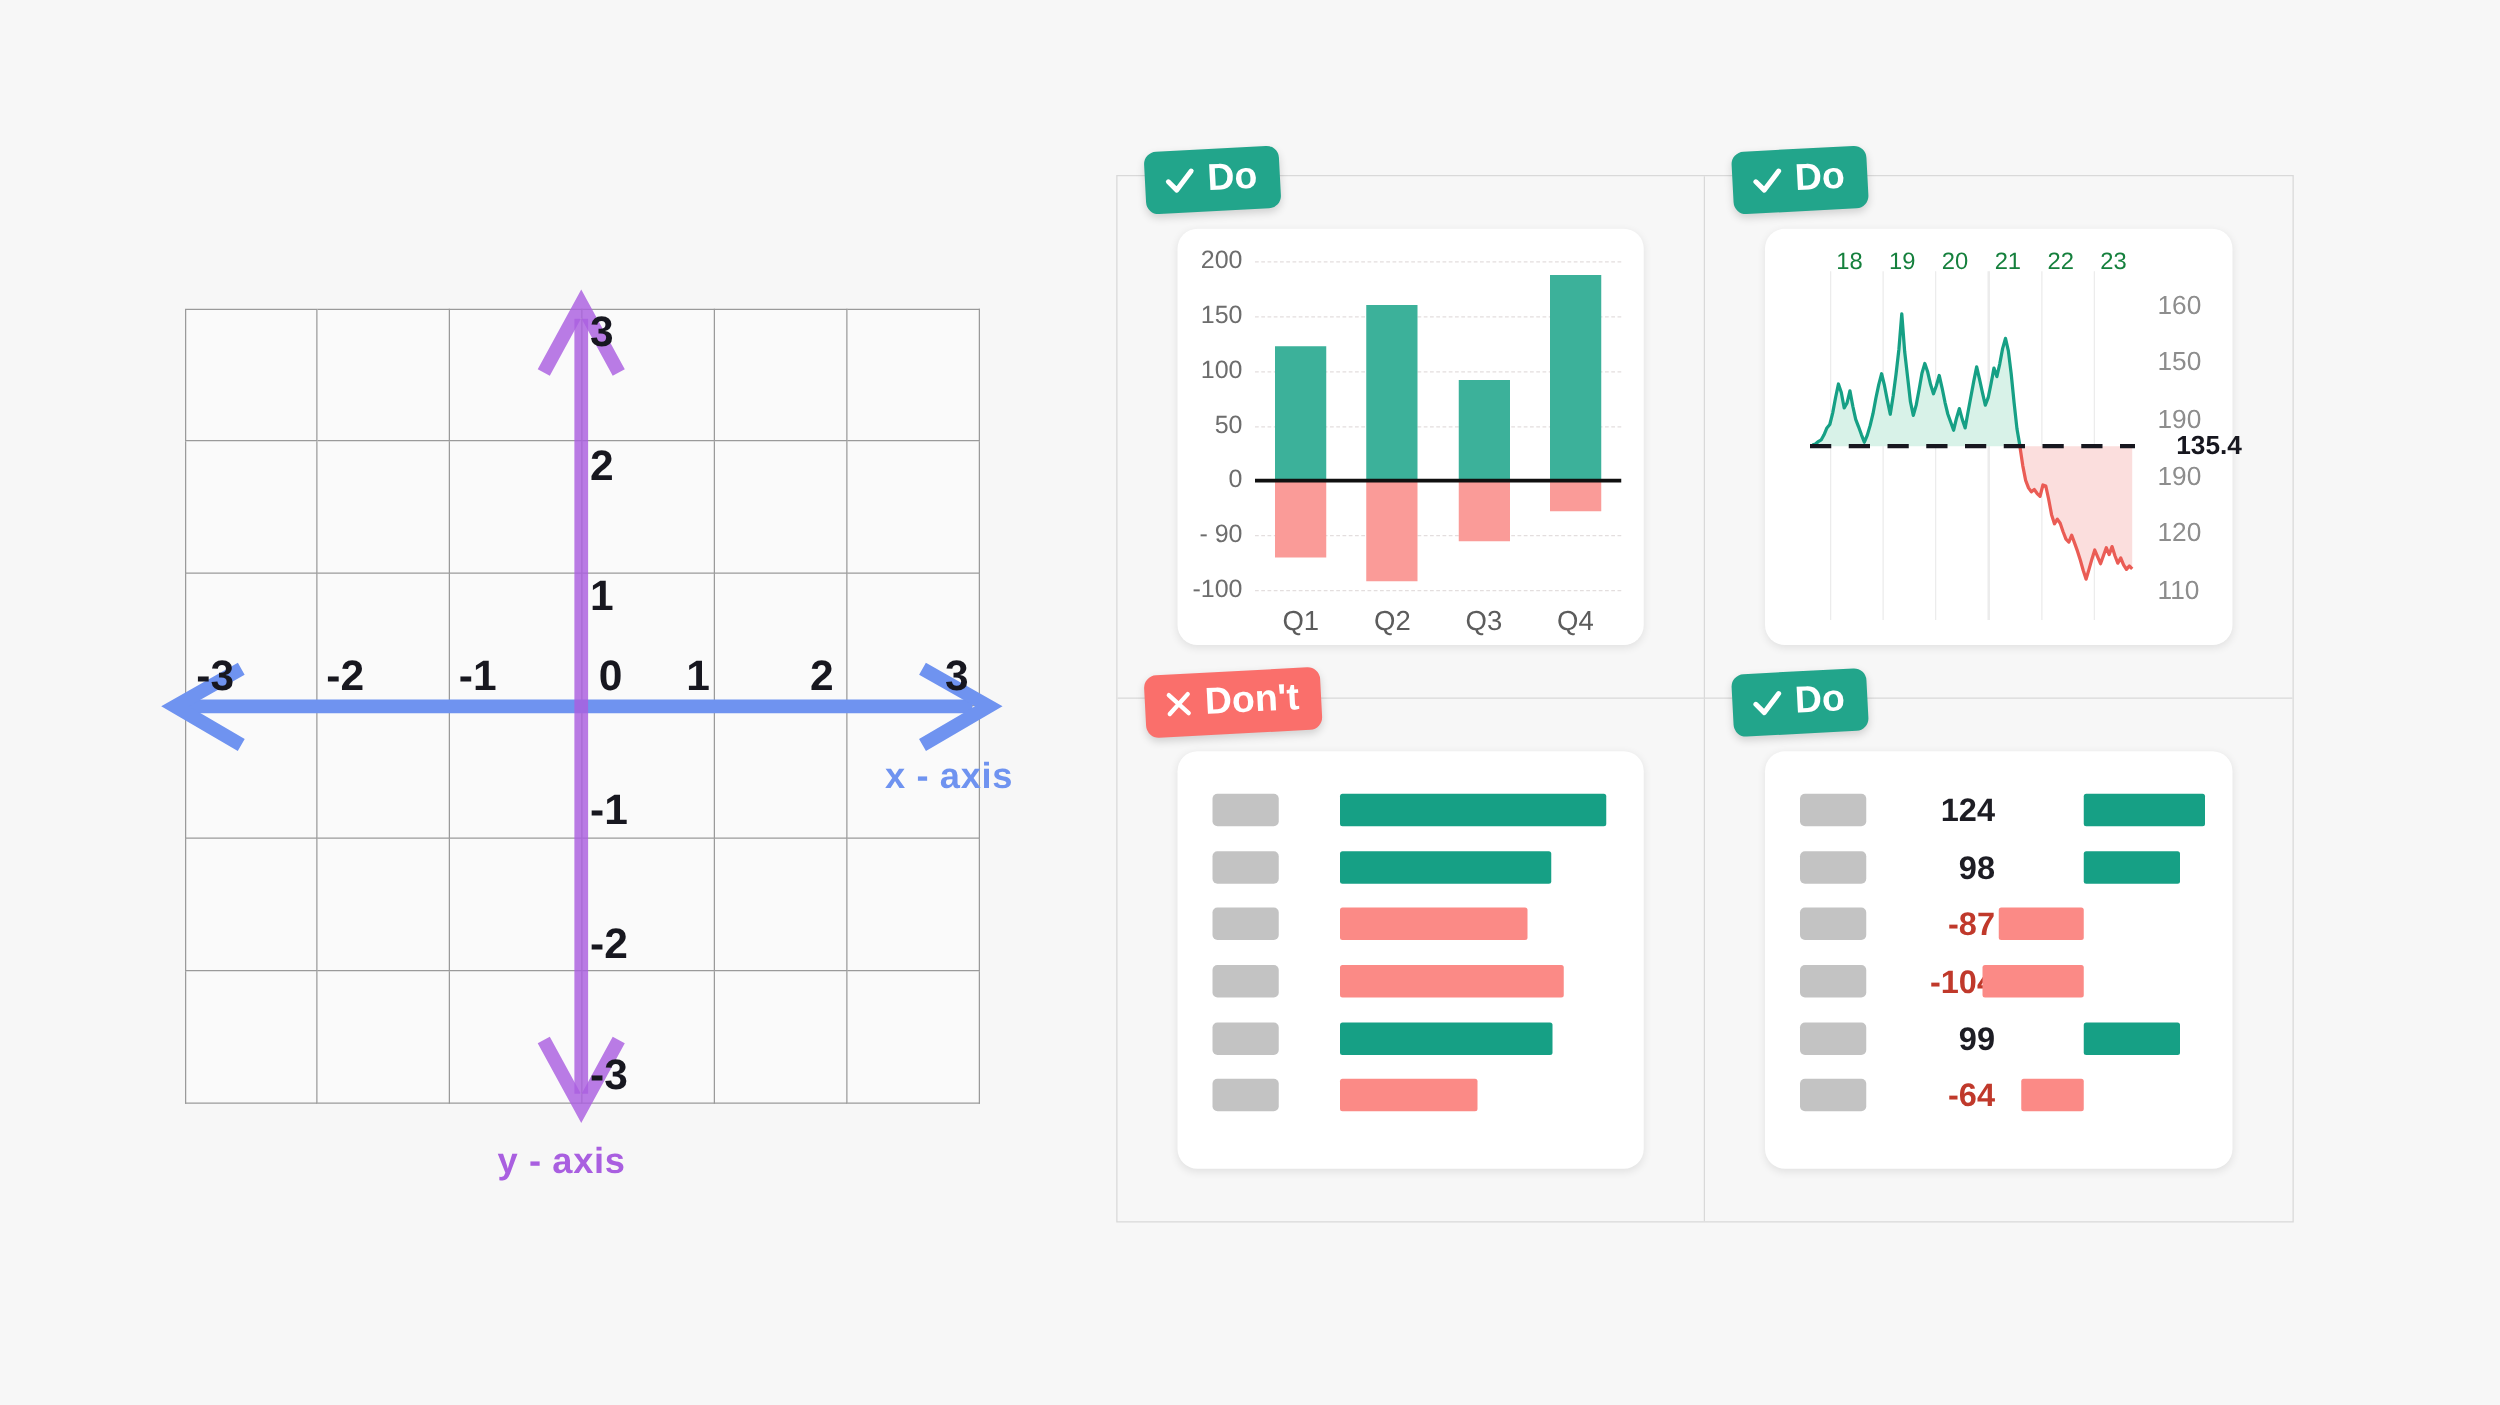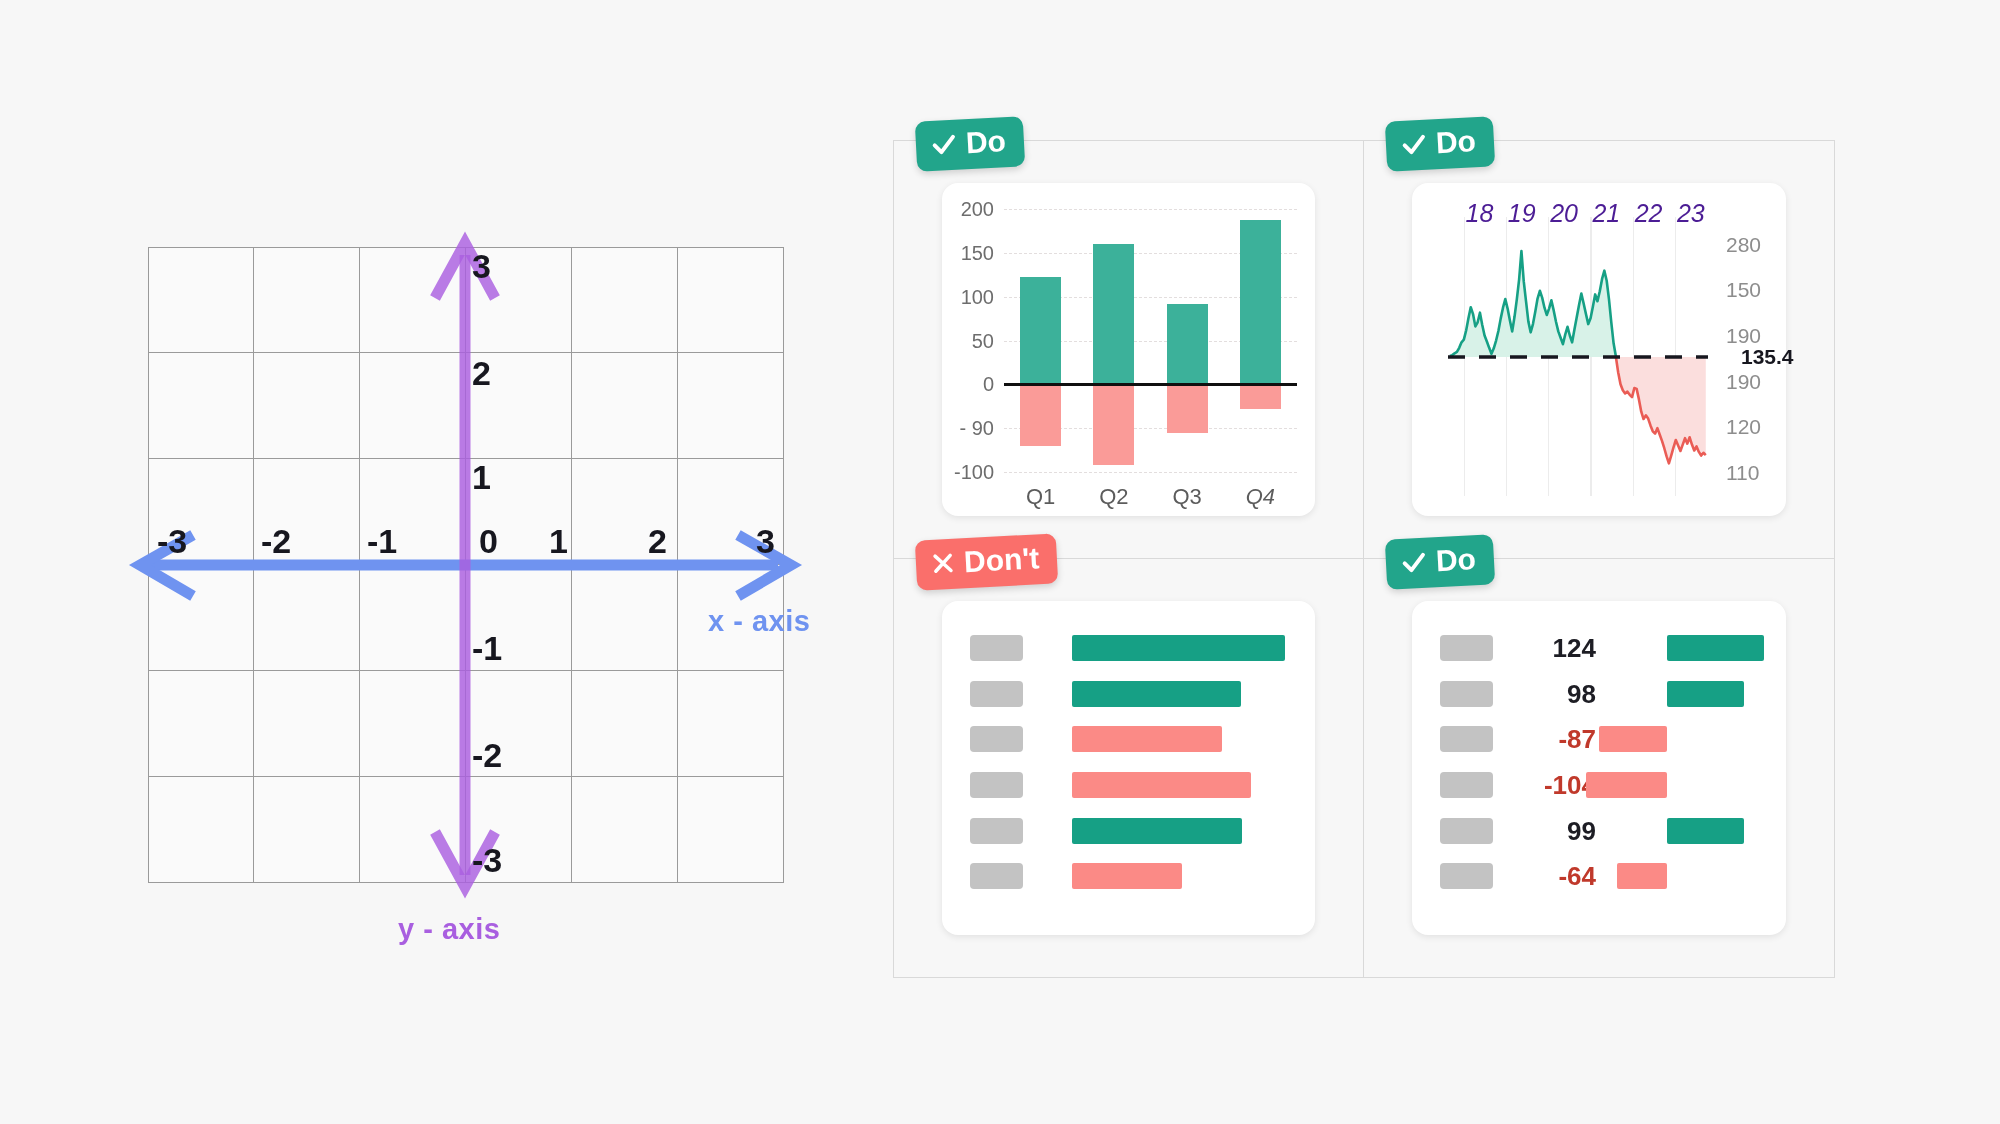--- a/index.html
+++ b/index.html
@@ -98,21 +98,21 @@
   .bc-xlbl{
     position:absolute;transform:translateX(-50%);
     font-size:22px;color:#5c5c5c;white-space:nowrap;
   }
   .bar-pos{position:absolute;background:#3cb19a;}
   .bar-neg{position:absolute;background:#fa9b98;}
   .zero-line{position:absolute;background:#101010;height:3.5px;}
   .gridline{position:absolute;height:0;border-top:1.6px dashed #e3dede;}
 
   
-  .lc-xlbl{position:absolute;font-size:25px;color:#4c1d95;transform:translateX(-50%);font-style:italic;}
+  .lc-xlbl{position:absolute;font-size:19px;color:#15803d;transform:translateX(-50%);}
   .lc-ylbl{position:absolute;font-size:21px;color:#8d8d8d;transform:translateY(-50%);white-space:nowrap;}
   .lc-ylbl.hi{color:#17171f;font-weight:700;font-size:21px;}
   .lc-vline{position:absolute;width:1.4px;background:#ececec;}
 
   
   .rows{position:absolute;left:0;top:0;right:0;bottom:0;}
   .row{position:absolute;left:0;right:0;height:28px;display:block;}
   .chip{
     position:absolute;width:53px;height:26px;border-radius:4px;background:#c3c3c3;
   }
@@ -233,21 +233,21 @@
           <div class="bar-neg" style="left: 78.115px; width: 41.02px; top: 201.333px; height: 61.3667px; background: rgb(250, 155, 152);"></div>
           <div class="bc-xlbl" style="left: 98.625px; top: 301px;">Q1</div>
           <div class="bar-pos" style="left: 151.365px; width: 41.02px; top: 61.0667px; height: 140.267px; background: rgb(60, 177, 154);"></div>
           <div class="bar-neg" style="left: 151.365px; width: 41.02px; top: 201.333px; height: 80.6533px; background: rgb(250, 155, 152);"></div>
           <div class="bc-xlbl" style="left: 171.875px; top: 301px;">Q2</div>
           <div class="bar-pos" style="left: 224.615px; width: 41.02px; top: 120.68px; height: 80.6533px; background: rgb(60, 177, 154);"></div>
           <div class="bar-neg" style="left: 224.615px; width: 41.02px; top: 201.333px; height: 48.2167px; background: rgb(250, 155, 152);"></div>
           <div class="bc-xlbl" style="left: 245.125px; top: 301px;">Q3</div>
           <div class="bar-pos" style="left: 297.865px; width: 41.02px; top: 37.3967px; height: 163.937px; background: rgb(60, 177, 154);"></div>
           <div class="bar-neg" style="left: 297.865px; width: 41.02px; top: 201.333px; height: 24.5467px; background: rgb(250, 155, 152);"></div>
-          <div class="bc-xlbl" style="left: 318.375px; top: 301px; font-style: italic;">Q4</div>
+          <div class="bc-xlbl" style="left: 318.375px; top: 301px;">Q4</div>
           <div class="zero-line" style="left: 62px; width: 293px; top: 199.833px; background: rgb(16, 16, 16);"></div>
         </div>
     </div>
   </div>
 
   <div class="quad">
     <div class="badge do">
       <svg width="28" height="28" viewBox="0 0 24 24">
         <path d="M4 12.5 L9.5 18.5 L20 6" fill="none" stroke="#fff" stroke-width="3.4" stroke-linecap="round" stroke-linejoin="round"></path>
       </svg>
@@ -260,21 +260,21 @@
           <div class="lc-vline" style="left: 93.7806px; top: 34px; height: 279px;"></div>
           <div class="lc-xlbl" style="left: 109.781px; top: 16px;">19</div>
           <div class="lc-vline" style="left: 136.039px; top: 34px; height: 279px;"></div>
           <div class="lc-xlbl" style="left: 152.039px; top: 16px;">20</div>
           <div class="lc-vline" style="left: 178.297px; top: 34px; height: 279px;"></div>
           <div class="lc-xlbl" style="left: 194.297px; top: 16px;">21</div>
           <div class="lc-vline" style="left: 220.555px; top: 34px; height: 279px;"></div>
           <div class="lc-xlbl" style="left: 236.555px; top: 16px;">22</div>
           <div class="lc-vline" style="left: 262.813px; top: 34px; height: 279px;"></div>
           <div class="lc-xlbl" style="left: 278.813px; top: 16px;">23</div>
-          <div class="lc-ylbl" style="left: 314px; top: 61.6909px;">280</div>
+          <div class="lc-ylbl" style="left: 314px; top: 61.6909px;">160</div>
           <div class="lc-ylbl" style="left: 314px; top: 107.327px;">150</div>
           <div class="lc-ylbl" style="left: 314px; top: 152.964px;">190</div>
           <div class="lc-ylbl" style="left: 314px; top: 198.6px;">190</div>
           <div class="lc-ylbl" style="left: 314px; top: 244.236px;">120</div>
           <div class="lc-ylbl" style="left: 314px; top: 289.873px;">110</div>
           <svg width="374" height="333" style="position: absolute; left: 0px; top: 0px;">
             <path d="M38.00 173.04 L40.30 172.13 L42.61 170.31 L44.91 168.94 L47.22 164.83 L49.52 159.35 L51.83 156.61 L54.13 147.49 L56.43 135.17 L58.74 124.21 L61.04 131.06 L63.35 143.38 L65.65 139.27 L67.95 129.69 L70.26 142.01 L72.56 152.51 L74.87 158.44 L77.17 164.83 L79.48 170.76 L81.78 165.29 L84.08 157.53 L86.39 147.94 L88.69 135.62 L91.00 124.67 L93.30 116.00 L95.60 125.58 L97.91 137.45 L100.21 148.40 L102.52 133.80 L104.82 116.45 L107.13 96.37 L109.43 68.08 L111.73 98.20 L114.04 118.28 L116.34 138.36 L118.65 149.31 L120.95 141.10 L123.26 128.78 L125.56 115.54 L127.86 107.78 L130.17 114.63 L132.47 124.67 L134.78 131.97 L137.08 125.58 L139.38 117.37 L141.69 127.41 L143.99 138.82 L146.30 148.40 L148.60 154.79 L150.91 161.18 L153.21 151.59 L155.51 143.84 L157.82 152.51 L160.12 159.35 L162.43 146.57 L164.73 134.25 L167.03 121.93 L169.34 110.52 L171.64 120.56 L173.95 131.06 L176.25 141.10 L178.56 135.17 L180.86 123.76 L183.16 111.43 L185.47 118.28 L187.77 108.24 L190.08 95.92 L192.38 87.70 L194.69 97.74 L196.99 116.45 L199.29 139.27 L201.60 160.27 L203.90 173.50 L203.90 173.96 L38.00 173.96 Z" fill="#d8f2e8"></path>
             <path d="M203.90 173.96 L206.21 189.47 L208.51 201.34 L210.81 207.27 L213.12 210.47 L215.42 208.64 L217.73 211.83 L220.03 214.12 L222.34 204.99 L224.64 205.90 L226.94 216.40 L229.25 228.72 L231.55 236.02 L233.86 232.37 L236.16 235.57 L238.47 242.41 L240.77 248.34 L243.07 250.63 L245.38 245.15 L247.68 251.54 L249.99 257.93 L252.29 265.23 L254.59 273.44 L256.90 280.29 L259.20 272.53 L261.51 264.32 L263.81 257.01 L266.12 262.49 L268.42 267.97 L270.72 261.58 L273.03 255.19 L275.33 260.67 L277.64 254.28 L279.94 261.58 L282.24 267.51 L284.55 263.40 L286.85 268.88 L289.16 272.53 L291.46 269.79 L293.77 272.07 L293.77 173.96 L203.90 173.96 Z" fill="#fbdedd"></path>
             <path d="M38.00 173.04 L40.30 172.13 L42.61 170.31 L44.91 168.94 L47.22 164.83 L49.52 159.35 L51.83 156.61 L54.13 147.49 L56.43 135.17 L58.74 124.21 L61.04 131.06 L63.35 143.38 L65.65 139.27 L67.95 129.69 L70.26 142.01 L72.56 152.51 L74.87 158.44 L77.17 164.83 L79.48 170.76 L81.78 165.29 L84.08 157.53 L86.39 147.94 L88.69 135.62 L91.00 124.67 L93.30 116.00 L95.60 125.58 L97.91 137.45 L100.21 148.40 L102.52 133.80 L104.82 116.45 L107.13 96.37 L109.43 68.08 L111.73 98.20 L114.04 118.28 L116.34 138.36 L118.65 149.31 L120.95 141.10 L123.26 128.78 L125.56 115.54 L127.86 107.78 L130.17 114.63 L132.47 124.67 L134.78 131.97 L137.08 125.58 L139.38 117.37 L141.69 127.41 L143.99 138.82 L146.30 148.40 L148.60 154.79 L150.91 161.18 L153.21 151.59 L155.51 143.84 L157.82 152.51 L160.12 159.35 L162.43 146.57 L164.73 134.25 L167.03 121.93 L169.34 110.52 L171.64 120.56 L173.95 131.06 L176.25 141.10 L178.56 135.17 L180.86 123.76 L183.16 111.43 L185.47 118.28 L187.77 108.24 L190.08 95.92 L192.38 87.70 L194.69 97.74 L196.99 116.45 L199.29 139.27 L201.60 160.27 L203.90 173.50" fill="none" stroke="#16a085" stroke-width="2.6" stroke-linejoin="round"></path>
             <path d="M203.90 173.96 L206.21 189.47 L208.51 201.34 L210.81 207.27 L213.12 210.47 L215.42 208.64 L217.73 211.83 L220.03 214.12 L222.34 204.99 L224.64 205.90 L226.94 216.40 L229.25 228.72 L231.55 236.02 L233.86 232.37 L236.16 235.57 L238.47 242.41 L240.77 248.34 L243.07 250.63 L245.38 245.15 L247.68 251.54 L249.99 257.93 L252.29 265.23 L254.59 273.44 L256.90 280.29 L259.20 272.53 L261.51 264.32 L263.81 257.01 L266.12 262.49 L268.42 267.97 L270.72 261.58 L273.03 255.19 L275.33 260.67 L277.64 254.28 L279.94 261.58 L282.24 267.51 L284.55 263.40 L286.85 268.88 L289.16 272.53 L291.46 269.79 L293.77 272.07" fill="none" stroke="#ea5c55" stroke-width="2.6" stroke-linejoin="round"></path>

